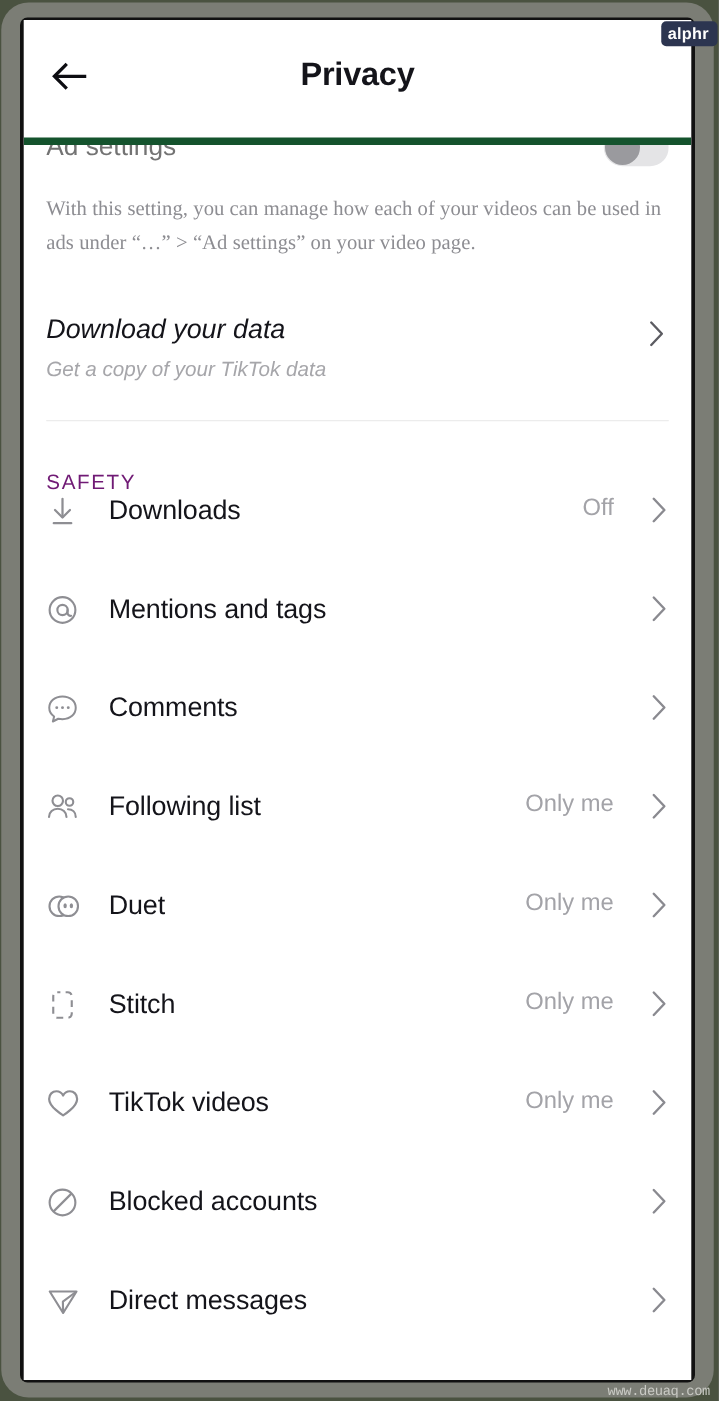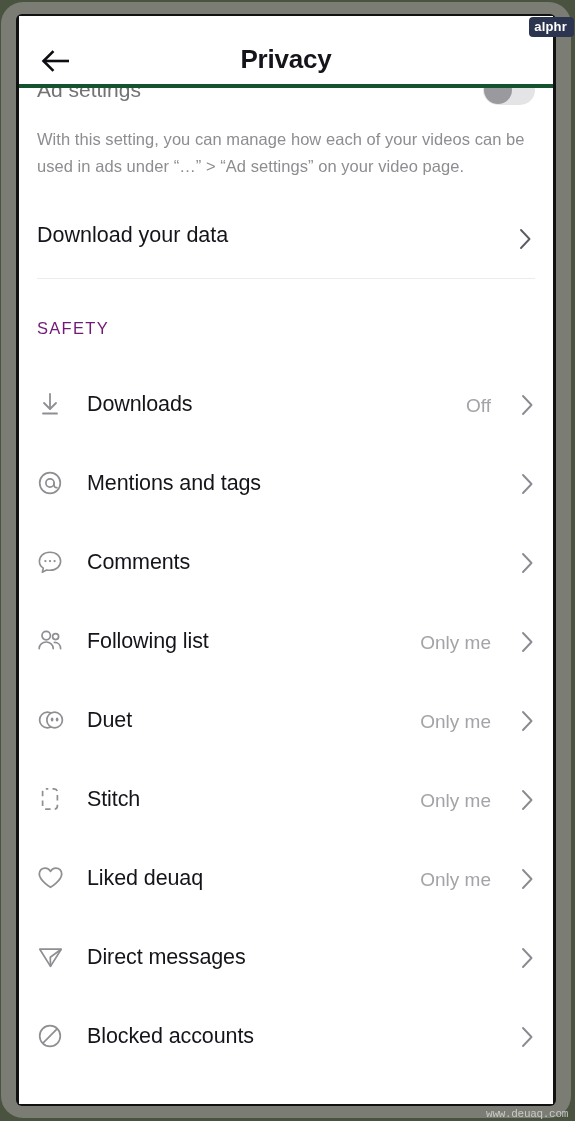--- a/index.html
+++ b/index.html
@@ -39,23 +39,23 @@
     position: absolute;
     left: 19px; top: 16px;
     width: 534px; height: 1088px;
     background: #ffffff;
     overflow: hidden;
   }
 
   
   #header {
     position: relative;
-    height: 72px;
+    height: 100px;
     background: #ffffff;
-    border-bottom: 4px solid #14532d;
+    border-bottom: 6px solid #14532d;
     z-index: 5;
   }
   #back-btn {
     position: absolute;
     left: 14px; top: 22px;
     width: 46px; height: 46px;
     display: flex; align-items: center; justify-content: center;
     cursor: pointer;
   }
   #page-title {
@@ -109,27 +109,29 @@
     border-radius: 50%;
     background: #9a9a9e;
   }
 
   .ad-desc {
     margin-top: 16px;
     font-size: 16.5px;
     line-height: 1.62;
     color: #8d8d92;
     letter-spacing: 0.05px;
+    font-family: Liberation Serif, serif;
   }
 
   
   .big-row {
     margin-top: 44px;
     position: relative;
     cursor: pointer;
+    font-style: italic;
   }
   .big-row .br-title {
     font-size: 21.5px;
     color: #14141a;
   }
   .big-row .br-sub {
     margin-top: 11px;
     font-size: 16.5px;
     color: #a6a6aa;
   }
@@ -148,21 +150,21 @@
     margin-top: 40px;
     font-size: 16.5px;
     color: #701a75;
     letter-spacing: 1.3px;
   }
 
   
   .row {
     height: 79px;
     display: flex;
-    align-items: flex-end;
+    align-items: flex-start;
     cursor: pointer;
   }
   .row .ico {
     width: 34px;
     min-width: 34px;
     display: flex;
     align-items: center;
     justify-content: flex-start;
   }
   .row .label {
@@ -235,20 +237,21 @@
           <div class="toggle">
             <div class="knob"></div>
           </div>
         </div>
       </div>
 
       <div class="ad-desc">With this setting, you can manage how each of your videos can be used in ads under “…” &gt; “Ad settings” on your video page.</div>
 
       <div class="big-row">
         <div class="br-title">Download your data</div>
+        <div class="br-sub">Get a copy of your TikTok data</div>
         <div class="chev">
           <svg width="15" height="24" viewBox="0 0 15 24">
             <path d="M3 3 L11.5 12 L3 21" fill="none" stroke="#5c5c62" stroke-width="1.9" stroke-linecap="round" stroke-linejoin="round"></path>
           </svg>
         </div>
       </div>
 
       <hr class="divider">
 
       <div class="section-label">SAFETY</div>
@@ -355,22 +358,38 @@
             </svg>
         </div>
       </div>
 
       <div class="row">
         <div class="ico">
           <svg width="27" height="26" viewBox="0 0 27 26">
             <path d="M13.5 22.3 C13.5 22.3 2.3 15.6 2.3 9.1 C2.3 5.5 4.9 3.0 8.1 3.0 C10.5 3.0 12.5 4.4 13.5 6.4 C14.5 4.4 16.5 3.0 18.9 3.0 C22.1 3.0 24.7 5.5 24.7 9.1 C24.7 15.6 13.5 22.3 13.5 22.3 Z" fill="none" stroke="#8e8e93" stroke-width="1.75" stroke-linejoin="round"></path>
           </svg>
         </div>
-        <div class="label">Liked deuaq</div>
+        <div class="label">TikTok videos</div>
         <div class="value">Only me</div>
+        <div class="chev">
+          <svg width="15" height="24" viewBox="0 0 15 24">
+              <path d="M3 3 L11.5 12 L3 21" fill="none" stroke="#8a8a90" stroke-width="1.9" stroke-linecap="round" stroke-linejoin="round"></path>
+            </svg>
+        </div>
+      </div>
+
+      <div class="row">
+        <div class="ico">
+          <svg width="26" height="26" viewBox="0 0 26 26">
+            <circle cx="13" cy="13" r="10.3" fill="none" stroke="#8e8e93" stroke-width="1.7"></circle>
+            <line x1="5.7" y1="20.3" x2="20.3" y2="5.7" stroke="#8e8e93" stroke-width="1.7"></line>
+          </svg>
+        </div>
+        <div class="label">Blocked accounts</div>
+        <div class="value"></div>
         <div class="chev">
           <svg width="15" height="24" viewBox="0 0 15 24">
               <path d="M3 3 L11.5 12 L3 21" fill="none" stroke="#8a8a90" stroke-width="1.9" stroke-linecap="round" stroke-linejoin="round"></path>
             </svg>
         </div>
       </div>
 
       <div class="row">
         <div class="ico">
           <svg width="27" height="26" viewBox="0 0 27 26">
@@ -380,34 +399,18 @@
         </div>
         <div class="label">Direct messages</div>
         <div class="value"></div>
         <div class="chev">
           <svg width="15" height="24" viewBox="0 0 15 24">
               <path d="M3 3 L11.5 12 L3 21" fill="none" stroke="#8a8a90" stroke-width="1.9" stroke-linecap="round" stroke-linejoin="round"></path>
             </svg>
         </div>
       </div>
 
-      <div class="row">
-        <div class="ico">
-          <svg width="26" height="26" viewBox="0 0 26 26">
-            <circle cx="13" cy="13" r="10.3" fill="none" stroke="#8e8e93" stroke-width="1.7"></circle>
-            <line x1="5.7" y1="20.3" x2="20.3" y2="5.7" stroke="#8e8e93" stroke-width="1.7"></line>
-          </svg>
-        </div>
-        <div class="label">Blocked accounts</div>
-        <div class="value"></div>
-        <div class="chev">
-          <svg width="15" height="24" viewBox="0 0 15 24">
-              <path d="M3 3 L11.5 12 L3 21" fill="none" stroke="#8a8a90" stroke-width="1.9" stroke-linecap="round" stroke-linejoin="round"></path>
-            </svg>
-        </div>
-      </div>
-
     </div>
   </div>
 
   <div id="alphr">alphr</div>
   <div id="site-wm">www.deuaq.com</div>
 </div>
 
 </body></html>

